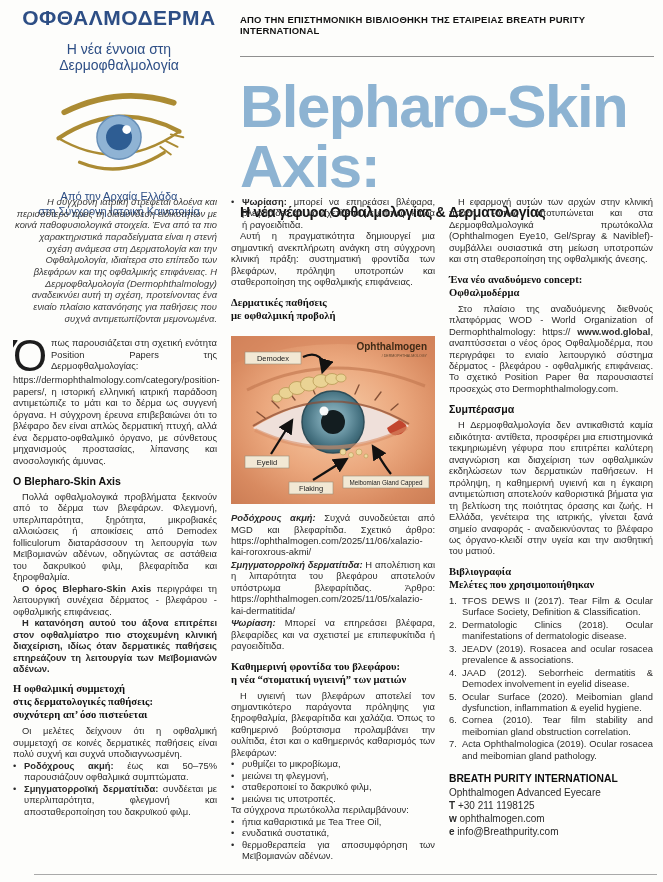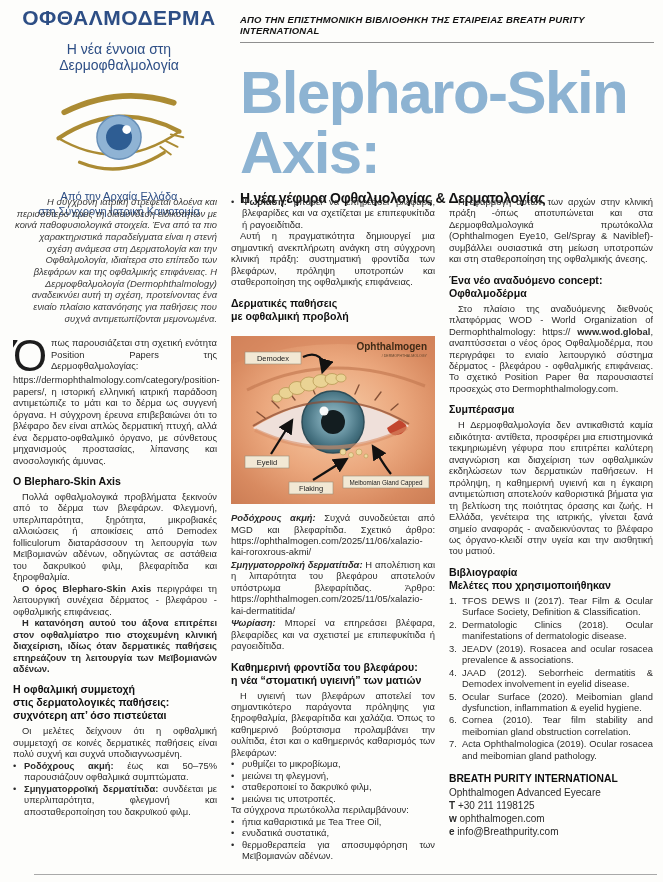--- a/index.html
+++ b/index.html
@@ -9,35 +9,35 @@
 
   
   .logo-block { position:absolute; left:12px; top:6px; width:214px; text-align:center; color:#2d4e85; }
   .logo-name { font-size:21px; font-weight:bold; letter-spacing:.5px; }
   .logo-sub  { font-size:14px; margin-top:11px; }
   .logo-eye  { margin-top:12px; }
   .logo-tag  { font-size:11px; line-height:1.35; margin-top:8px; }
 
   
   .header { position:absolute; left:240px; top:14px; width:414px; }
-  .kicker { font-size:9.5px; font-weight:bold; color:#121212; letter-spacing:.2px; padding-bottom:6px; border-bottom:1px solid #8f8f8f;font-style:italic; }
+  .kicker { font-size:9.5px; font-weight:bold; color:#121212; letter-spacing:.2px; padding-bottom:20px; border-bottom:1px solid #8f8f8f; }
   .title  { font-size:60px; font-weight:bold; color:#8db3d2; letter-spacing:-1.5px; line-height:1; margin-top:20px; }
   .subtitle { font-size:14px; font-weight:bold; color:#131313; margin-top:7px; letter-spacing:-.3px; }
   .tagline { font-size:16px; font-weight:bold; color:#4d4d4d; line-height:1.13; margin-top:5px; letter-spacing:-.3px; }
 
   
   .columns { position:absolute; left:13px; top:196px; width:640px; height:668px; display:flex; gap:14px; overflow:hidden; }
   .col { width:204px; flex:0 0 204px; font-size:9.4px; line-height:1.22; color:#2b2b2b; text-align:justify; }
   .col p { margin:0; }
   .intro { font-style:italic; text-align:right; color:#3a3a3a; margin-bottom:13px !important; line-height:1.24; }
   .indent { text-indent:9px; }
   .bold-p { font-weight:bold; }
   .dropcap { float:left; font-size:44px; line-height:.82; font-weight:normal; padding:1px 4px 0 0; color:#1d1d1d; }
   h3.colhead { font-size:10.6px; font-weight:bold; color:#101010; margin:9px 0 3px 0; line-height:1.22; text-align:left; }
-  h3.colhead .hline { display:block; }
+  h3.colhead .hline { display:block;font-family:Liberation Serif, serif; }
   .bullet { display:flex; gap:4px; }
   .bullet .dot { flex:0 0 7px; }
   .bullet .btxt { flex:1; text-align:justify; }
   .lead-b { font-weight:bold; }
   .lead-bi { font-weight:bold; font-style:italic; }
   .caption-p { margin-top:1px !important; }
   .tight li { list-style:none; display:flex; gap:4px; }
   .tight li:before { content:"•"; flex:0 0 7px; }
 
   

